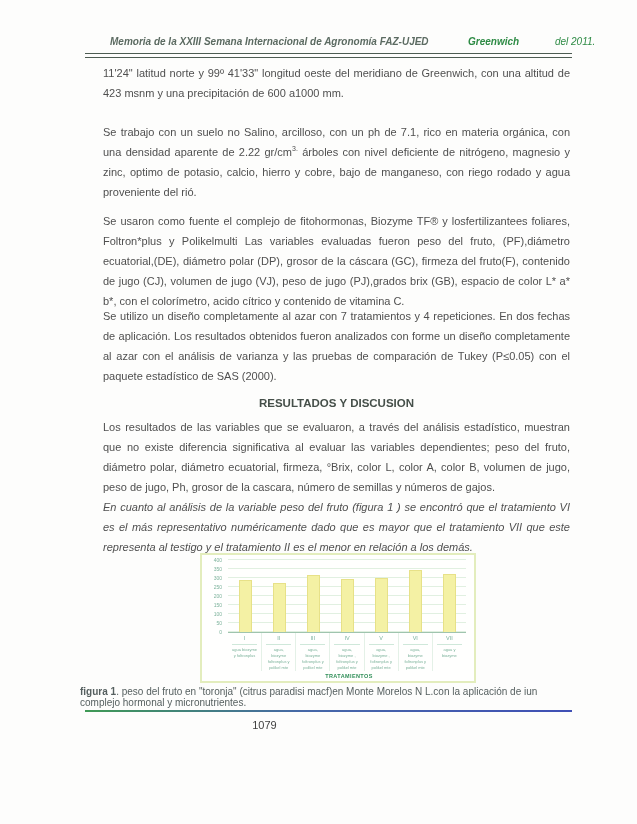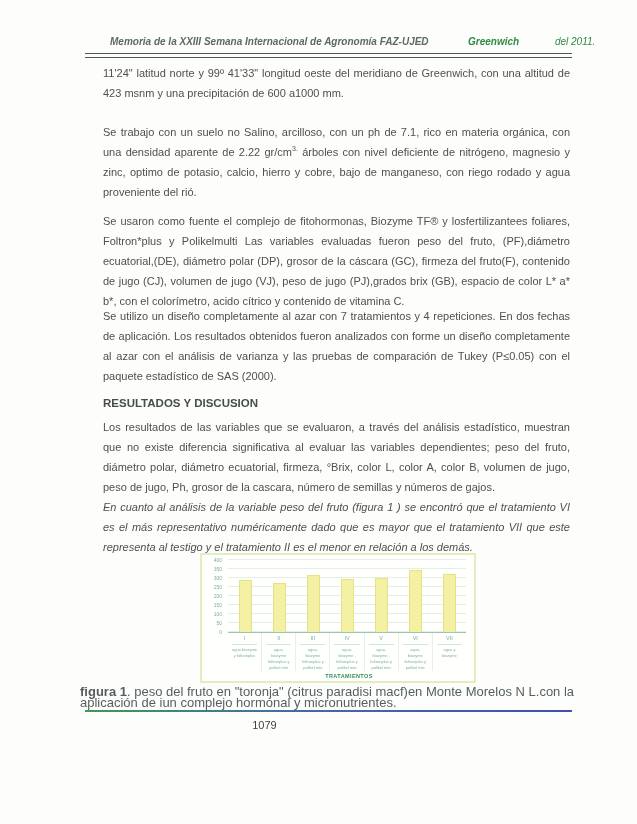--- a/index.html
+++ b/index.html
@@ -10,21 +10,21 @@
   .abs{position:absolute;}
   
   .hdr{font-size:10px;font-style:italic;font-weight:bold;color:#5c6b62;}
   .hdr-right{color:#2e8b45;}
   .hdr-right .plain{font-weight:bold;}
   .top-rule{left:85px;top:53px;width:487px;height:3px;
     border-top:1px solid #4d5c52;border-bottom:1px solid #4d5c52;}
   
   .para{left:103px;width:467px;font-size:11px;line-height:20px;text-align:justify;margin:0;color:#4f4f4f;}
   .para sup{font-size:7px;line-height:0;}
-  .heading{left:103px;width:467px;text-align:left;font-size:11.5px;font-weight:bold;color:#454f49;margin:0;}
+  .heading{left:103px;width:467px;text-align:center;font-size:11.5px;font-weight:bold;color:#454f49;margin:0;}
   
   .figure-box{left:200px;top:553px;width:276px;height:130px;background:#fffffe;
     border:2px solid #e3edbd;box-sizing:border-box;padding:4px 4px 1px 4px;}
   .y-labels{position:absolute;left:3px;top:3px;width:17px;height:77px;display:flex;
     flex-direction:column;justify-content:space-between;}
   .ytick{font-size:5px;line-height:1;color:#7db39c;text-align:right;}
   .chart-grid{position:relative;margin-left:22px;margin-right:4px;height:73px;
     border-bottom:1px solid #9fc4ae;
     background-image:linear-gradient(to bottom,#e1f0e1 1px,transparent 1px);
     background-size:100% 9px;}
@@ -33,21 +33,21 @@
   .bar{width:13px;background:#f4f1a4;border:1px solid #e7e188;border-bottom:none;box-sizing:border-box;}
   .cat-row{display:flex;margin-left:22px;margin-right:4px;}
   .cat-col{flex:1;text-align:center;padding-top:2px;border-left:1px solid #e4f1e7;}
   .cat-col:first-child{border-left:none;}
   .cat-num{font-size:5.5px;color:#79b19d;line-height:1.2;border-bottom:1px solid #cfe8da;
     margin:0 4px 2px 4px;padding-bottom:2px;}
   .cat-sub{font-size:4px;color:#7db39c;line-height:1.5;white-space:pre-line;}
   .x-title{margin-left:22px;text-align:center;font-size:5.5px;font-weight:bold;
     color:#2f8e57;letter-spacing:0.4px;margin-top:2px;}
   
-  .caption{left:80px;top:686px;width:497px;font-size:13px;line-height:11px;color:#555f5f;}
+  .caption{left:80px;top:686px;width:497px;font-size:10px;line-height:11px;color:#555f5f;}
   .caption b{font-weight:bold;}
   .bottom-rule{left:85px;top:710px;width:487px;height:2px;
     background:linear-gradient(90deg,#3f9a55 0%,#4668a8 45%,#4050b5 100%);}
   .page-num{left:0;top:719px;width:529px;text-align:center;font-size:11px;color:#3f3f3f;}
 </style>
 </head>
 <body>
 
 <div class="abs hdr" style="left:110px;top:36px;">Memoria de la XXIII Semana Internacional de Agronomía FAZ-UJED</div>
 <div class="abs hdr hdr-right" style="left:468px;top:36px;"><span class="plain">Greenwich</span><span style="font-weight:normal;margin-left:33px;"> del 2011.</span></div>

